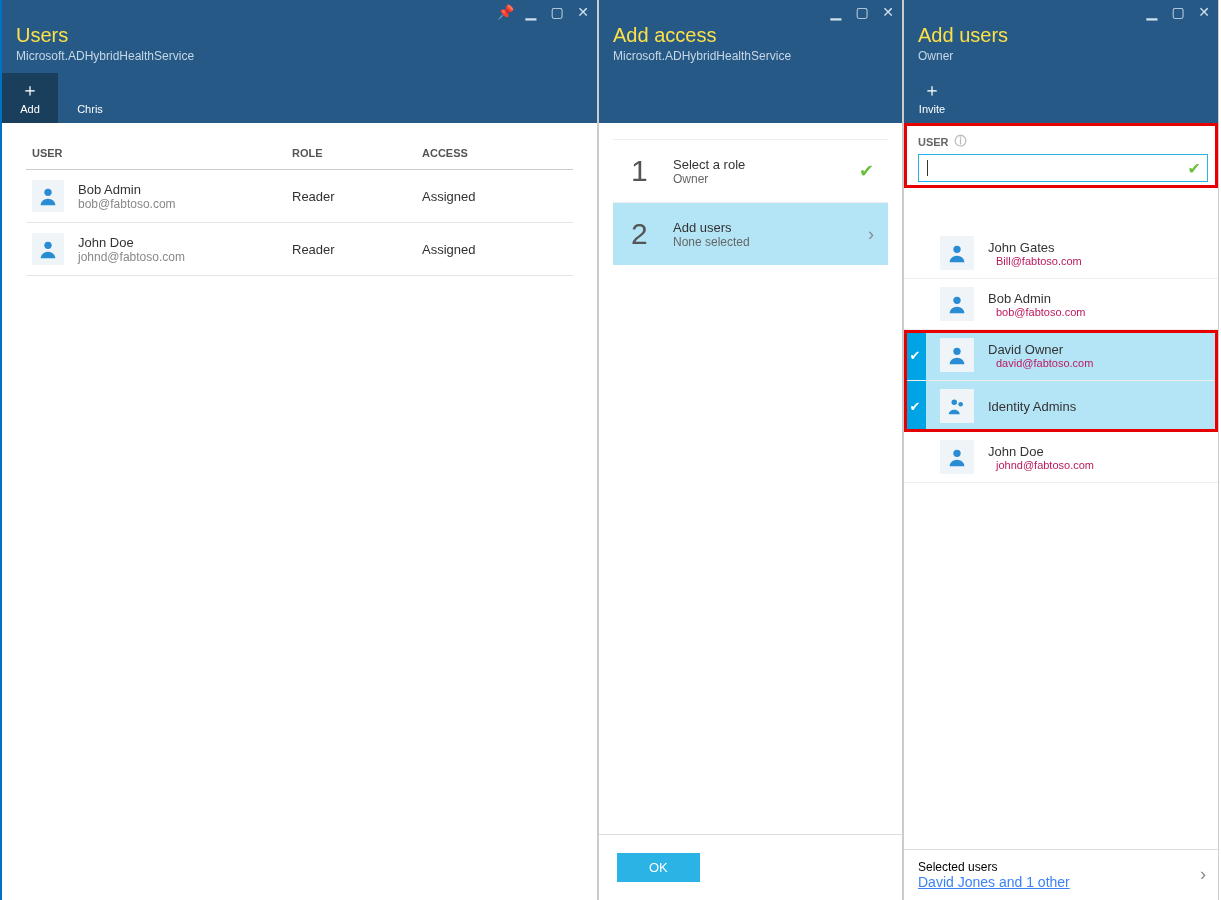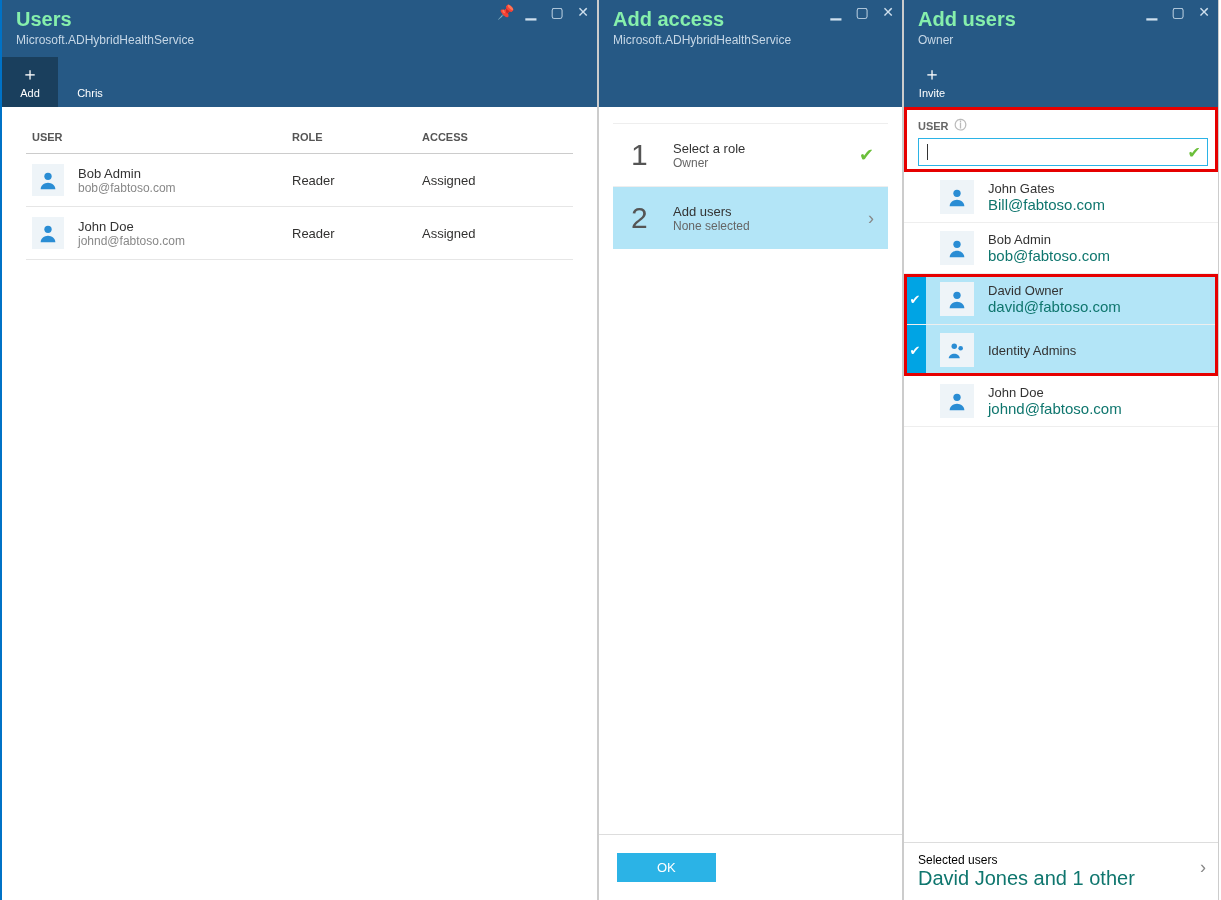--- a/index.html
+++ b/index.html
@@ -26,23 +26,24 @@
   .blade3 { width: 316px; }
   .blade-header {
     background: #265985;
     color: #fff;
     padding: 8px 14px 8px 14px;
     position: relative;
   }
   .blade3 .blade-header, .blade2 .blade-header { background:#265985; }
   .blade-header .title {
     font-size: 20px;
-    font-weight: 700;
+    font-weight: 400;
     margin-bottom: 2px;
-    color:#86efac;
+    color:#fde047;
+    margin-top:16px;
   }
   .blade-header .subtitle {
     font-size: 12px;
     color: #c6d7e6;
   }
   .window-controls {
     position: absolute;
     top: 4px;
     right: 6px;
     display: flex;
@@ -67,21 +68,21 @@
     display: flex;
     flex-direction: column;
     align-items: center;
     justify-content: center;
     color: #fff;
     font-size: 11px;
     cursor: pointer;
   }
   .tb-item.active { background: #1a3f5d; }
   .tb-icon { font-size: 18px; line-height: 1; margin-bottom: 4px;}
-  .content { flex:1; overflow:auto; background:#fff; }
+  .content { flex:1; overflow:auto; background:#fff;gap:40px; }
   .users-table { padding: 14px 24px; }
   .thead, .trow {
     display: grid;
     grid-template-columns: 250px 120px 120px;
     align-items: center;
     gap: 10px;
     padding: 10px 6px;
     border-bottom: 1px solid #e6e6e6;
   }
   .thead { font-size: 11px; font-weight: 600; color:#555; border-bottom:1px solid #ccc;}
@@ -104,21 +105,21 @@
   }
   .step.highlight { background:#b3e5f7; }
   .step .num { font-size:30px; font-weight:300; color:#555; width:26px; }
   .step .st-title { font-size:13px; color:#333; }
   .step .st-sub { font-size:12px; color:#666; }
   .step .chev { position:absolute; right:14px; color:#888; font-size:18px; }
   .step .check { position:absolute; right:14px; color:#6bbf3a; font-size:18px; }
   .ok-bar { padding:18px; border-top:1px solid #ddd; background:#fff; }
   .btn {
     background:#2bb3e6; color:#fff;
-    border:none; padding:7px 40px; font-size:13px; cursor:pointer;
+    border:none; padding:7px 32px; font-size:13px; cursor:pointer;
   }
   .hilite-red { outline:3px solid #e60000; outline-offset:-3px; }
   .user-search {
     padding:10px 10px 6px 14px;
   }
   .user-search .lbl { font-size:11px; font-weight:600; color:#666; display:flex; align-items:center; gap:6px; margin-bottom:4px;}
   .search-box {
     border:1px solid #2bb3e6;
     background:#fff;
     height:28px;
@@ -131,37 +132,37 @@
   .search-box .ok { color:#6bbf3a; position:absolute; right:6px; font-size:16px; }
   .ulist .urow {
     display:flex; align-items:center;
     padding:8px 10px 8px 14px;
     border-bottom:1px solid #eee;
     gap:14px;
     cursor:pointer;
   }
   .urow .avatar { width:34px; height:34px; }
   .urow .uname { font-size:13px; color:#333; }
-  .urow .uemail { font-size:15px; color:#0f766e; }
+  .urow .uemail { font-size:11px; color:#be185d;margin-left:8px; }
   .urow.sel { background:#b3e5f7; }
   .urow .tick {
     width:22px; align-self:stretch;
     margin:-8px 0 -8px -14px;
     background:#00a4e4;
     display:flex; align-items:center; justify-content:center;
     color:#fff;
   }
   .urow:not(.sel) .tick { visibility:hidden; background:transparent; }
   .sel-summary {
     border-top:1px solid #ddd;
     padding:10px 14px;
     position:relative;
   }
   .sel-summary .ss-title { font-size:12px; color:#000000; }
-  .sel-summary .ss-body { font-size:20px; color:#0f766e; }
+  .sel-summary .ss-body { font-size:14px; color:#3b82f6;text-decoration:underline; }
   .sel-summary .chev { position:absolute; right:12px; top:14px; color:#888; font-size:18px;}
   .select-bar { padding:14px; }
   .info-icon { color:#bbb; font-size:12px; }
 </style>
 </head>
 <body>
 
 <div class="blade blade1">
   <div class="blade-header">
     <div class="window-controls">

